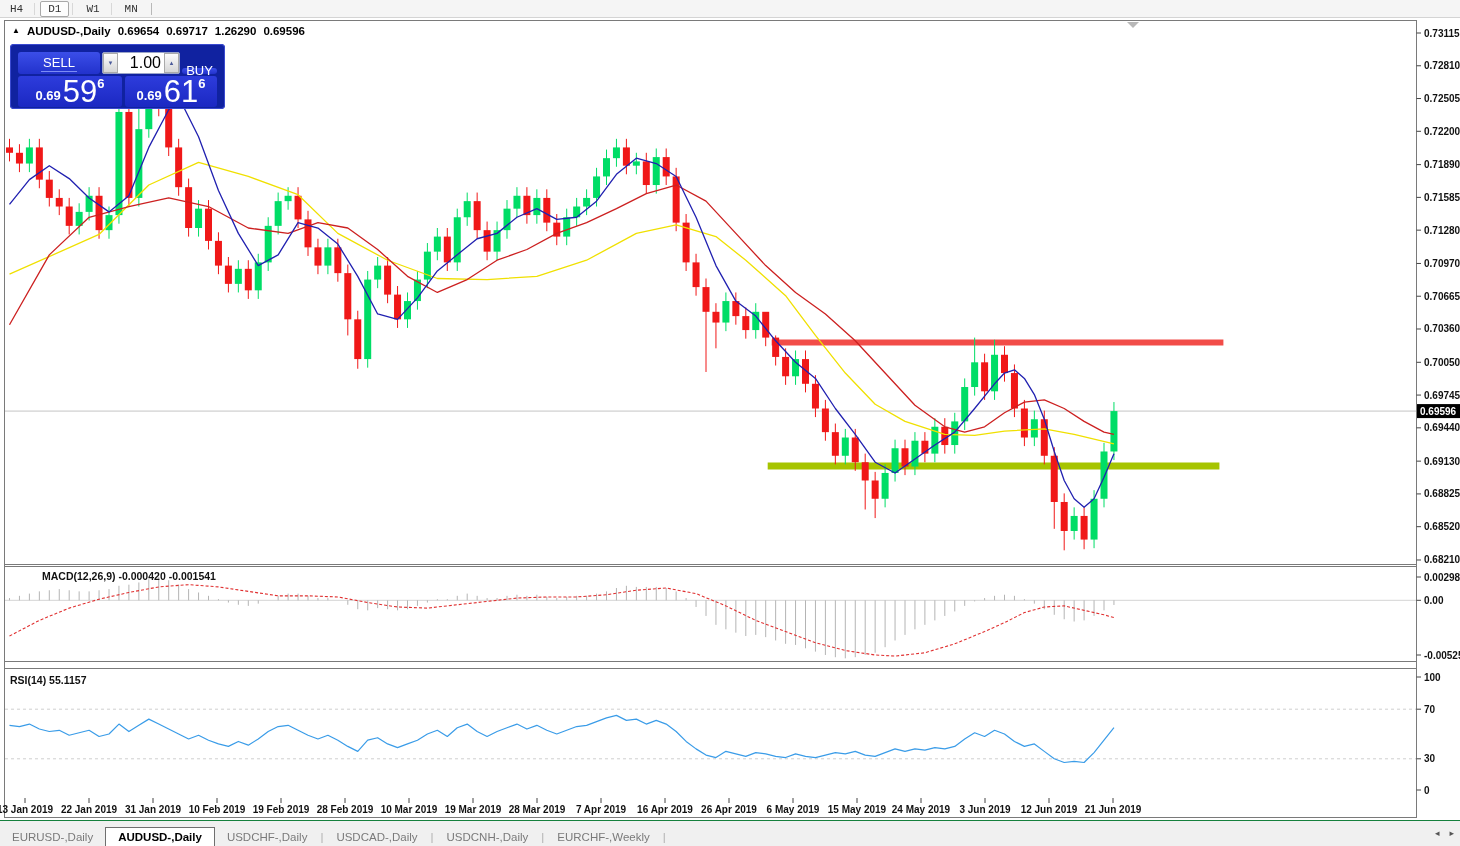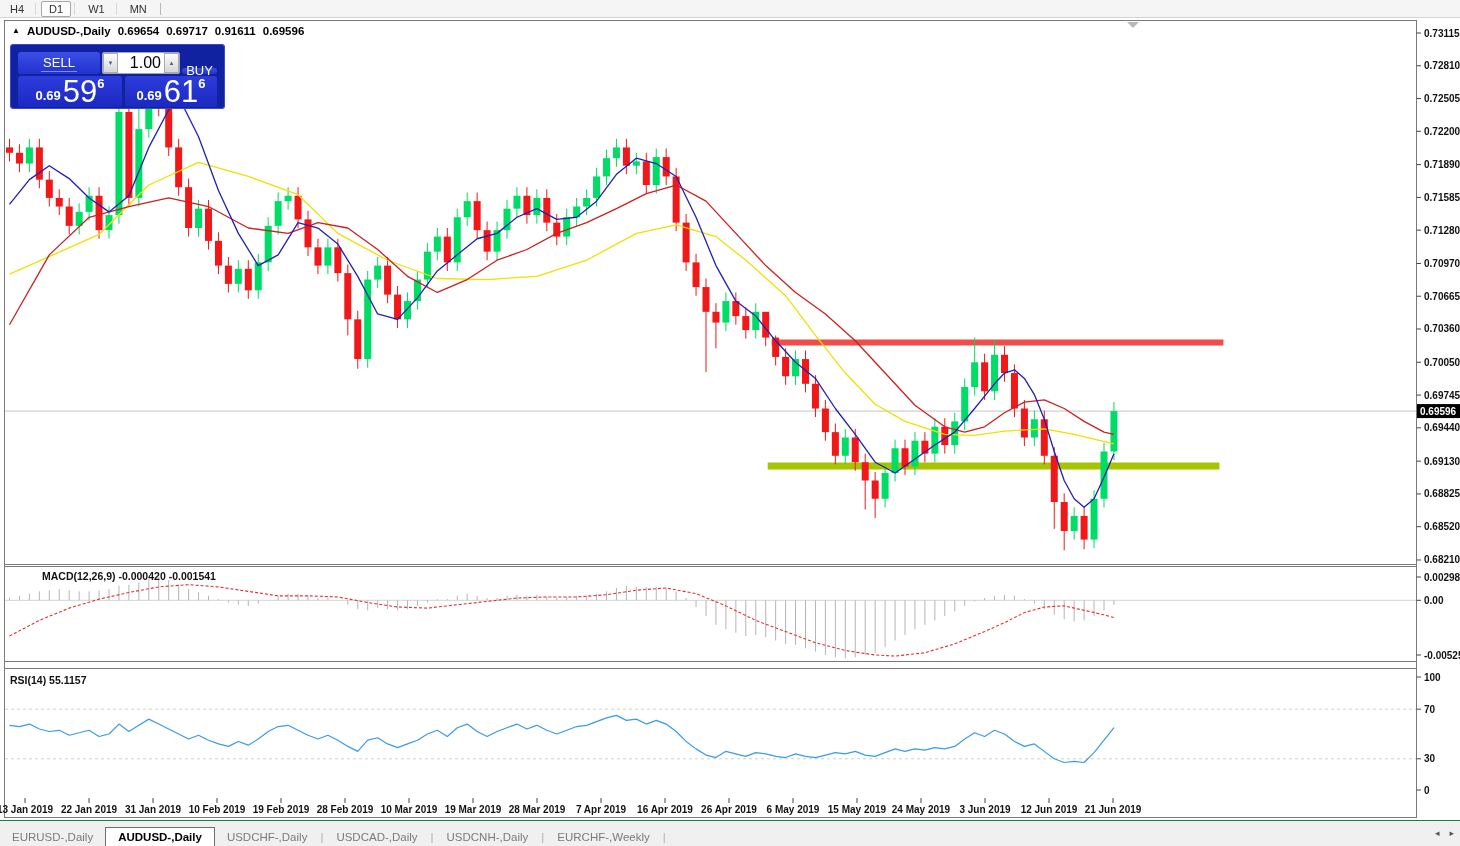--- a/index.html
+++ b/index.html
@@ -1,20 +1,20 @@
 <!DOCTYPE html>
 <html><head>
 <meta charset="utf-8">
 <style>
   * { box-sizing: border-box; margin: 0; padding: 0; }
   html,body { width:1460px; height:846px; background:#fff; overflow:hidden;
     font-family:"Liberation Sans", sans-serif; }
   
   .toolbar { position:absolute; left:0; top:0; width:1460px; height:18px;
-    background:#f5f5f5; border-bottom:1px solid #d4d4d4; display:flex; align-items:flex-end; }
+    background:#f5f5f5; border-bottom:1px solid #d4d4d4; display:flex; align-items:flex-end;font-family:Liberation Mono, monospace; }
   .tfbtn { font-size:11px; color:#333; padding:1px 7px; margin-left:2px; cursor:default;
     border:1px solid transparent; border-radius:2px; }
   .tfbtn.active { background:#fdfdfd; border:1px solid #a8a8a8; }
   .tfsep { width:1px; height:12px; background:#d8d8d8; margin:0 3px; }
   .tfsep.big { background:#b8b8b8; margin:0 5px; }
   
   .symline { position:absolute; left:12px; top:25px; font-size:11.5px; font-weight:700;
     color:#000; display:flex; align-items:center; gap:7px; white-space:nowrap; z-index:5; }
   .symline .tri { font-size:8px; position:relative; top:-1px; }
   
@@ -534,21 +534,21 @@
   <g id="g-misc">
       <path d="M1127,22 L1139,22 L1133,28 Z" fill="#b8b8b8"></path>
     </g>
 </svg>
 
 <div class="symline">
   <span class="tri">▲</span>
   <span>AUDUSD-,Daily</span>
   <span>0.69654</span>
   <span>0.69717</span>
-  <span>0.91611</span>
+  <span>1.26290</span>
   <span>0.69596</span>
 </div>
 
 <div class="tpanel">
   <div class="tp-row1">
     <div class="tp-btn tp-sell-h">
       <span>SELL</span>
     </div>
     <div class="tp-spin">
       <div class="sbtn">

